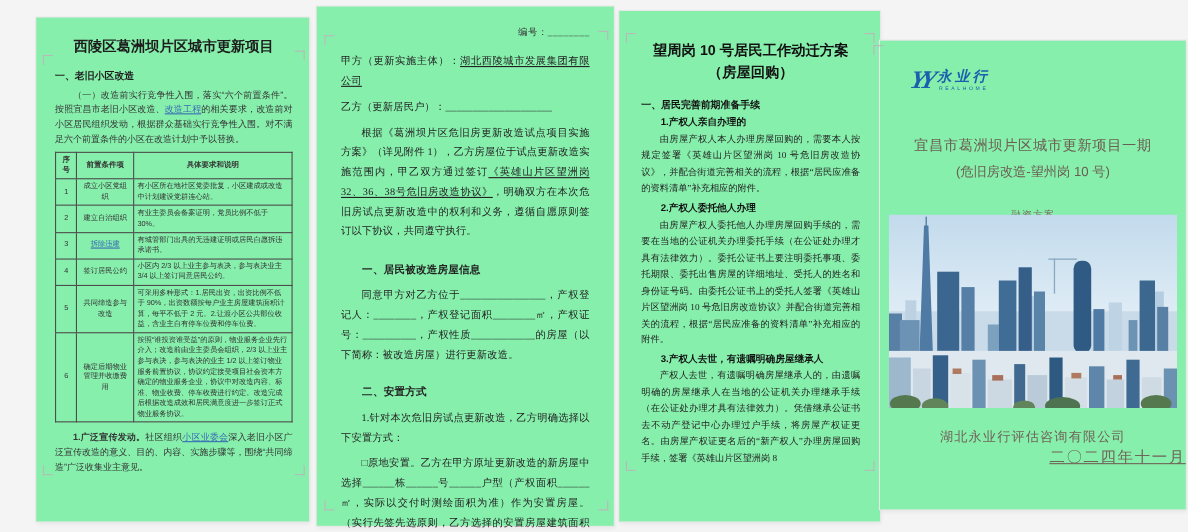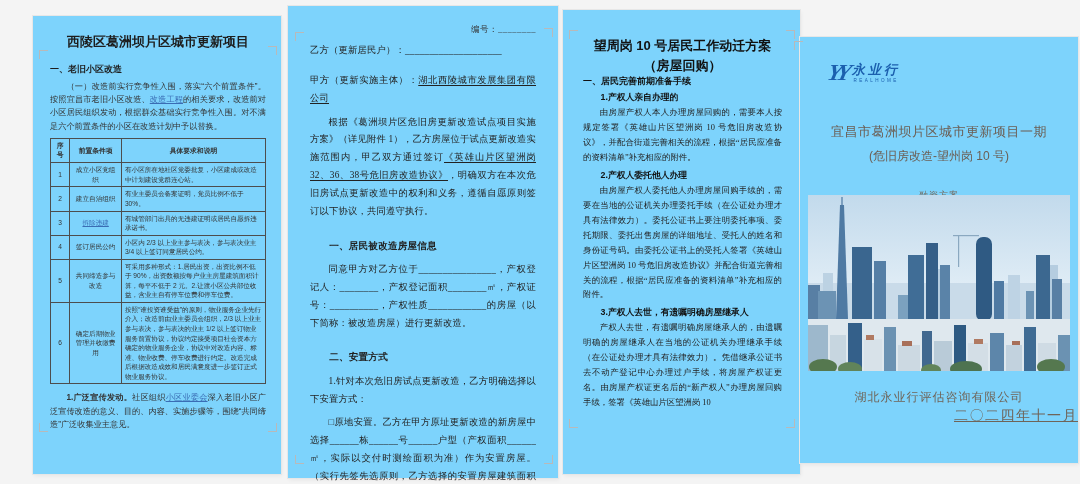--- a/index.html
+++ b/index.html
@@ -1,18 +1,18 @@
 <!DOCTYPE html>
 <html><head>
 <meta charset="utf-8">
 <style>
   html,body{margin:0;padding:0;background:#f2f2f2;}
   #stage{position:relative;width:1080px;height:484px;background:#f4f4f4;overflow:hidden;
          font-family:"Liberation Sans",sans-serif;color:#2b2b2b;}
-  .page{position:absolute;background:#7dd3fc;box-shadow:0 0 0 1px #e7e7e7, 1px 2px 4px rgba(0,0,0,0.06);}
+  .page{position:absolute;background:#86efac;box-shadow:0 0 0 1px #e7e7e7, 1px 2px 4px rgba(0,0,0,0.06);}
   .crop{position:absolute;width:8px;height:8px;border:0 solid #b9b9b9;}
   .crop.tl{border-left-width:1px;border-top-width:1px;}
   .crop.tr{border-right-width:1px;border-top-width:1px;}
   .crop.bl{border-left-width:1px;border-bottom-width:1px;}
   .crop.br{border-right-width:1px;border-bottom-width:1px;}
 
   
   #page1{left:33px;top:16px;width:248px;height:458px;padding:0;}
   .p1-inner{padding:16px 15px 10px 17px;}
   .p1-title{font-weight:bold;font-size:13px;line-height:1.55;text-align:center;color:#1d1d1d;}
@@ -37,21 +37,21 @@
   .p2-par{margin-top:6px;}
   .p2-indent{text-indent:2em;}
   .p2-h{font-weight:bold;text-indent:2em;margin-top:16px;font-size:9.6px;}
   .u-black{text-decoration:underline;text-underline-offset:2px;}
 
   
   #page3{left:563px;top:10px;width:237px;height:464px;}
   .p3-inner{padding:26px 18px 10px 20px;font-family:"Liberation Serif",serif;}
   .p3-title{font-weight:bold;font-size:13px;line-height:1.5;text-align:center;color:#111;
             font-family:"Liberation Sans",sans-serif;}
-  .p3-h1{font-weight:bold;font-size:9px;color:#111;font-family:"Liberation Sans",sans-serif;}
+  .p3-h1{font-weight:bold;font-size:9px;margin-top:14px;color:#111;font-family:"Liberation Sans",sans-serif;}
   .p3-sub{font-weight:bold;font-size:8.8px;margin-top:4px;text-indent:2em;color:#111;
           font-family:"Liberation Sans",sans-serif;}
   .p3-body{font-size:8.4px;line-height:1.78;text-align:justify;text-indent:2em;margin-top:2px;color:#222;}
 
   
   #page4{left:800px;top:37px;width:278px;height:426px;}
   .p4-inner{position:relative;width:100%;height:100%;}
   .p4-logo{position:absolute;left:28px;top:24px;display:flex;align-items:flex-start;gap:6px;}
   .logo-mark{font-family:"Liberation Serif",serif;font-style:italic;font-weight:900;font-size:23px;
              color:#1b5fae;transform:skewX(-14deg);letter-spacing:-5px;line-height:1;}
@@ -133,22 +133,22 @@
   </div>
 
   <div class="page" id="page2">
     <div class="crop tl" style="left:7px;top:26px;"></div>
     <div class="crop tr" style="right:5px;top:22px;"></div>
     <div class="crop bl" style="left:7px;bottom:14px;"></div>
     <div class="crop br" style="right:5px;bottom:14px;"></div>
     <div class="p2-inner">
       <div class="p2-serial">编号：________</div>
       <div class="p2-body">
+        <div class="p2-par" style="margin-top:12px;"><span>甲方（更新实施主体）：</span><span class="u-black">湖北西陵城市发展集团有限公司</span></div>
         <div class="p2-par"><span>乙方（更新居民户）：</span><span>____________________</span></div>
-        <div class="p2-par" style="margin-top:12px;"><span>甲方（更新实施主体）：</span><span class="u-black">湖北西陵城市发展集团有限公司</span></div>
         <div class="p2-par p2-indent"><span>根据《葛洲坝片区危旧房更新改造试点项目实施方案》（详见附件 1），乙方房屋位于试点更新改造实施范围内，甲乙双方通过签订</span><span class="u-black">《英雄山片区望洲岗 32、36、38号危旧房改造协议》</span><span>，明确双方在本次危旧房试点更新改造中的权利和义务，遵循自愿原则签订以下协议，共同遵守执行。</span></div>
         <div class="p2-h">一、居民被改造房屋信息</div>
         <div class="p2-par p2-indent">同意甲方对乙方位于________________，产权登记人：________，产权登记面积________㎡，产权证号：__________，产权性质____________的房屋（以下简称：被改造房屋）进行更新改造。</div>
         <div class="p2-h">二、安置方式</div>
         <div class="p2-par p2-indent">1.针对本次危旧房试点更新改造，乙方明确选择以下安置方式：</div>
         <div class="p2-par p2-indent">□原地安置。乙方在甲方原址更新改造的新房屋中选择______栋______号______户型（产权面积______㎡，实际以交付时测绘面积为准）作为安置房屋。（实行先签先选原则，乙方选择的安置房屋建筑面积应大于被改造房屋产权登记面积，且多出部分不超过 20 ㎡）。</div>
       </div>
     </div>
   </div>
 
@@ -161,21 +161,21 @@
       <div class="p3-title">
         <div>望周岗 10 号居民工作动迁方案</div>
         <div>（房屋回购）</div>
       </div>
       <div class="p3-h1">一、居民完善前期准备手续</div>
       <div class="p3-sub">1.产权人亲自办理的</div>
       <div class="p3-body">由房屋产权人本人办理房屋回购的，需要本人按规定签署《英雄山片区望洲岗 10 号危旧房改造协议》，并配合街道完善相关的流程，根据“居民应准备的资料清单”补充相应的附件。</div>
       <div class="p3-sub">2.产权人委托他人办理</div>
       <div class="p3-body">由房屋产权人委托他人办理房屋回购手续的，需要在当地的公证机关办理委托手续（在公证处办理才具有法律效力）。委托公证书上要注明委托事项、委托期限、委托出售房屋的详细地址、受托人的姓名和身份证号码。由委托公证书上的受托人签署《英雄山片区望洲岗 10 号危旧房改造协议》并配合街道完善相关的流程，根据“居民应准备的资料清单”补充相应的附件。</div>
       <div class="p3-sub">3.产权人去世，有遗嘱明确房屋继承人</div>
-      <div class="p3-body">产权人去世，有遗嘱明确房屋继承人的，由遗嘱明确的房屋继承人在当地的公证机关办理继承手续（在公证处办理才具有法律效力）。凭借继承公证书去不动产登记中心办理过户手续，将房屋产权证更名。由房屋产权证更名后的“新产权人”办理房屋回购手续，签署《英雄山片区望洲岗 10</div>
+      <div class="p3-body">产权人去世，有遗嘱明确房屋继承人的，由遗嘱明确的房屋继承人在当地的公证机关办理继承手续（在公证处办理才具有法律效力）。凭借继承公证书去不动产登记中心办理过户手续，将房屋产权证更名。由房屋产权证更名后的“新产权人”办理房屋回购手续，签署《英雄山片区望洲岗 8</div>
     </div>
   </div>
 
   <div class="page" id="page4">
     <div class="crop tl" style="left:-6px;top:4px;"></div>
     <div class="p4-inner">
       <div class="p4-logo">
         <span class="logo-mark">YY</span>
         <span class="logo-txt">
           <span class="logo-cn">永业行</span>

